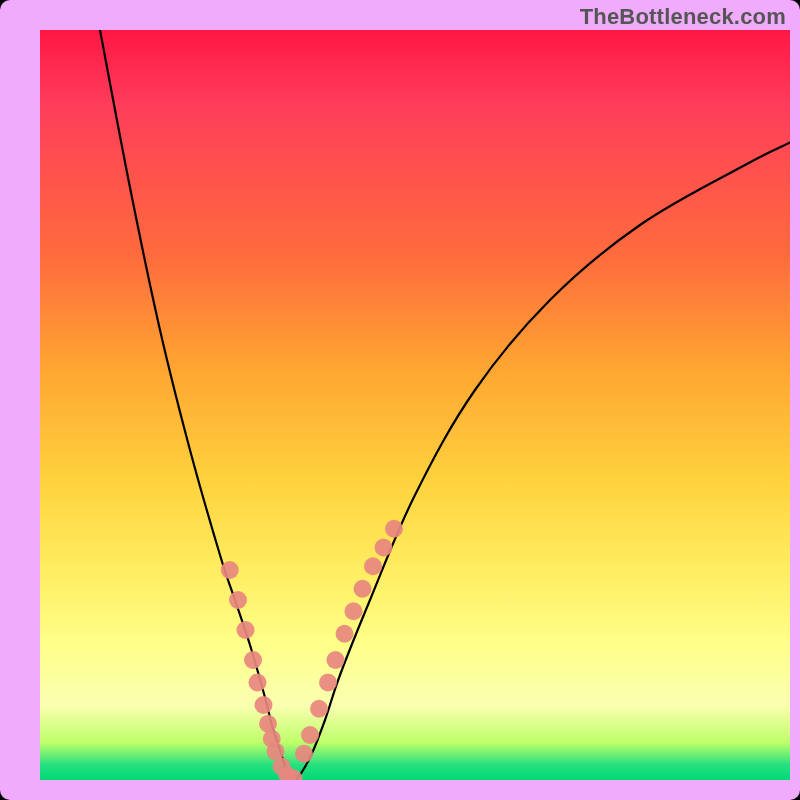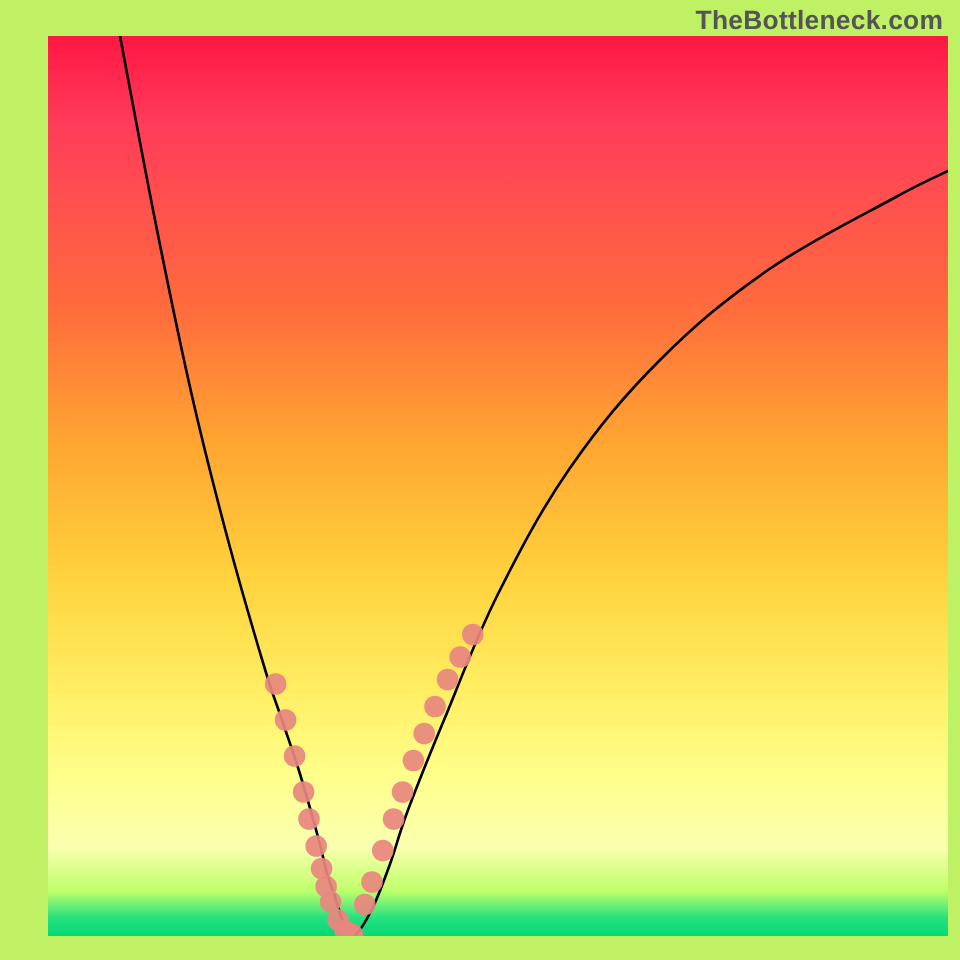--- a/index.html
+++ b/index.html
@@ -8,21 +8,22 @@
     width: 800px;
     height: 800px;
     overflow: hidden;
     font-family: Arial, Helvetica, sans-serif;
     background: #000;
   }
   .stage {
     position: relative;
     width: 800px;
     height: 800px;
-    background: #bef264;
+    background: #f0abfc;
+    border-radius: 10px;
   }
   .plot-area {
     position: absolute;
     left: 40px;
     top: 30px;
     width: 750px;
     height: 750px;
     
     background: linear-gradient(
       to bottom,

